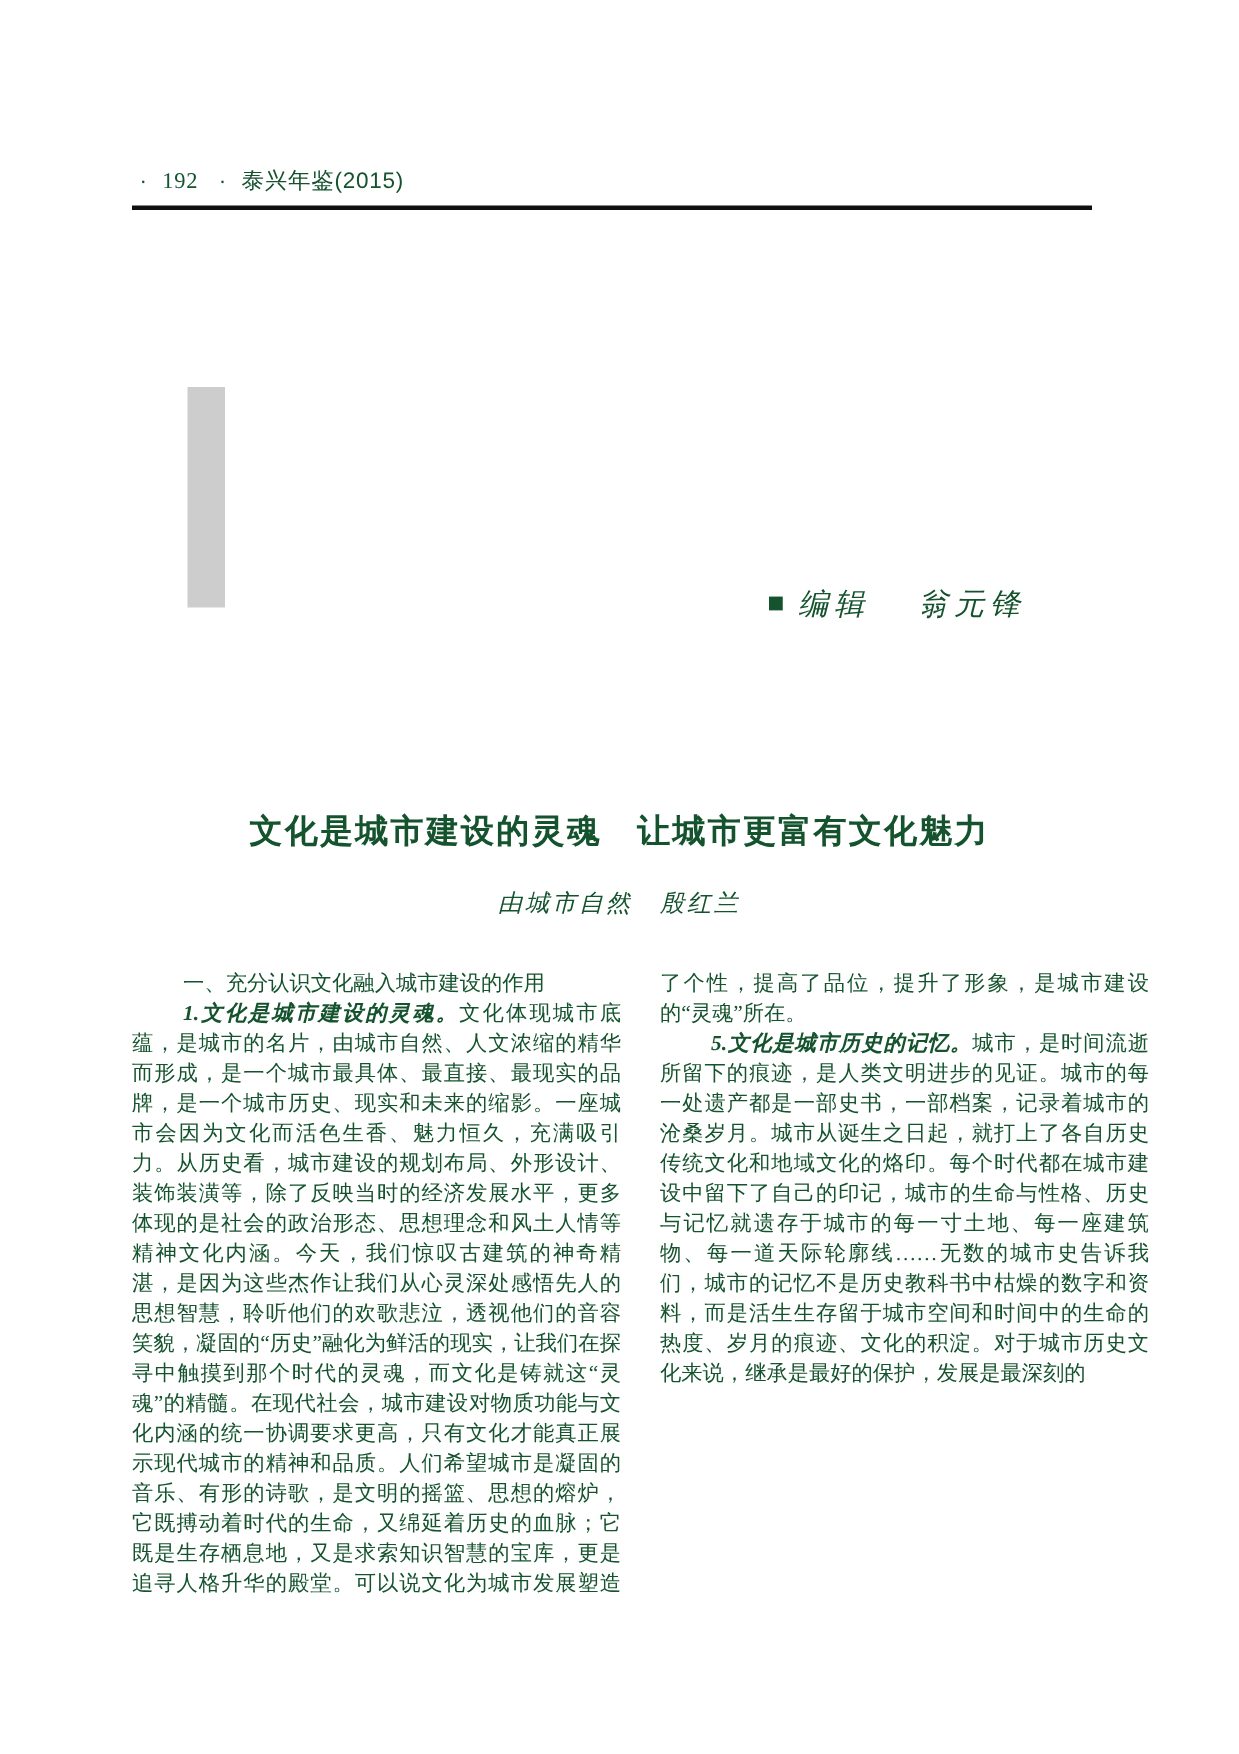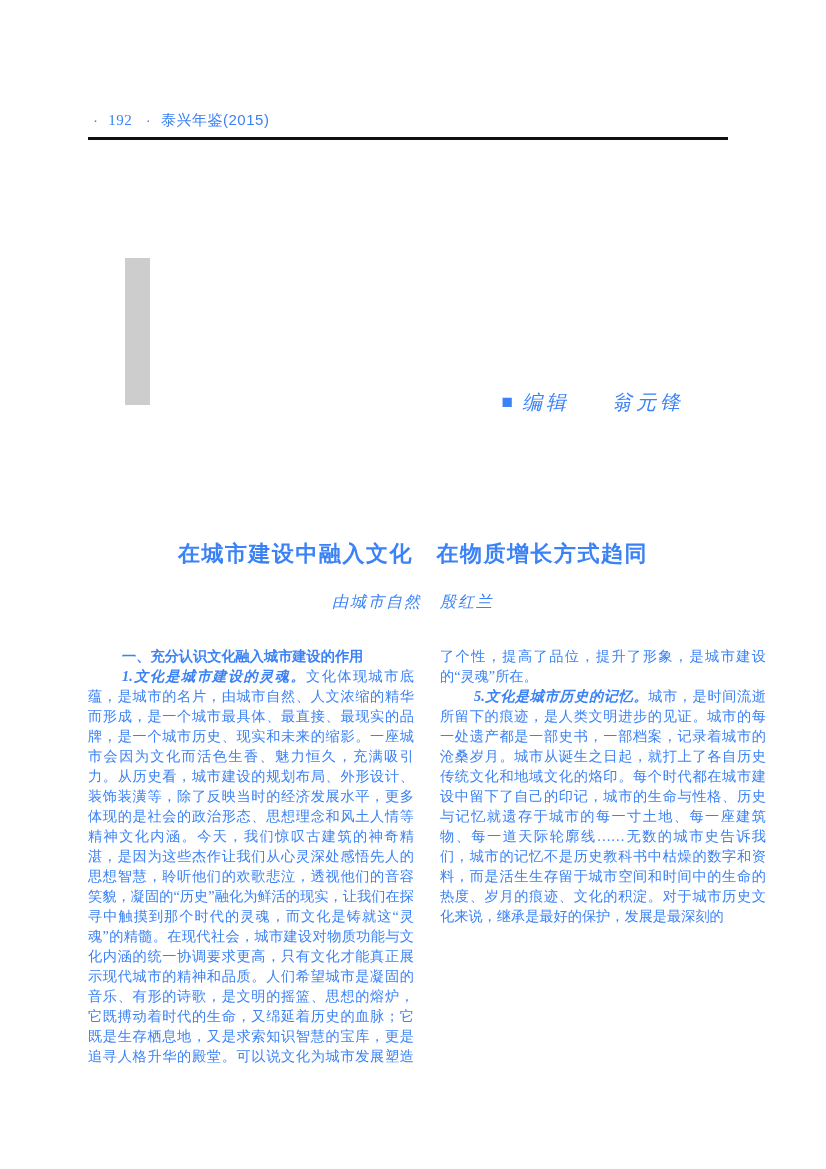--- a/index.html
+++ b/index.html
@@ -21,62 +21,62 @@
     position:absolute; left:168px; top:220px; margin:0;
     font-size:60px; font-weight:900; letter-spacing:3px;
     font-family:"Liberation Serif","DejaVu Serif",serif; white-space:nowrap;
   }
   .editor-line {
     position:absolute; left:88px; top:389px; width:596px; text-align:right;
     font-size:20px; white-space:nowrap;
   }
   .editor-line .marker { font-style:normal; font-size:19px; margin-right:9px; vertical-align:1px; }
   .editor-line .lbl, .editor-line .nm { font-style:italic; letter-spacing:4px; }
-  .editor-line .nm { margin-left:42px; }
+  .editor-line .nm { margin-left:32px; }
   .article-title {
     position:absolute; left:0; top:539px; width:826px; margin:0; text-align:center;
     font-size:22px; font-weight:bold; letter-spacing:1.5px;
     font-family:"Liberation Sans","DejaVu Sans",sans-serif; white-space:nowrap;
   }
   .article-byline {
     position:absolute; left:0; top:592px; width:826px; text-align:center;
     font-size:16px; font-style:italic; letter-spacing:2px;
   }
   .article-body {
     position:absolute; left:88px; top:646px; width:678px; height:426px;
     column-count:2; column-gap:26px; column-fill:auto;
     font-size:14.2px; line-height:20px; text-align:justify; overflow:hidden;
   }
   .article-body p { margin:0; text-indent:2.4em; }
   .article-body p.heading {
-    font-family:"Liberation Sans","DejaVu Sans",sans-serif; font-weight:bold;
+    font-family:"Liberation Sans","DejaVu Sans",sans-serif; font-weight:normal;
   }
   .kaiti { font-style:italic;font-weight:bold; }
 </style>
 </head>
 <body>
 
-<div class="sheet" style="background: rgb(255, 255, 255); color: #3b82f6;">
+<div class="sheet" style="background: rgb(255, 255, 255); color: #14532d;">
 
   <div class="running-header">
     <span class="dot">·</span>
     <span class="num">192</span>
     <span class="dot">·</span>
     <span>泰兴年鉴(2015)</span>
   </div>
 
   <div class="header-rule" style="background: rgb(16, 16, 16);"></div>
 
   <div class="deco-bar" style="background: rgb(205, 205, 205);"></div>
 
   <div class="editor-line">
     <span class="marker">■</span><span class="lbl">编辑</span><span class="nm">翁元锋</span>
   </div>
 
-  <h2 class="article-title">在城市建设中融入文化　在物质增长方式趋同</h2>
+  <h2 class="article-title">文化是城市建设的灵魂　让城市更富有文化魅力</h2>
   <div class="article-byline">由城市自然　殷红兰</div>
 
   <div class="article-body" id="article-body">
       <p class="heading">一、充分认识文化融入城市建设的作用</p>
       <p class="body"><span class="kaiti">1.文化是城市建设的灵魂。</span>文化体现城市底蕴，是城市的名片，由城市自然、人文浓缩的精华而形成，是一个城市最具体、最直接、最现实的品牌，是一个城市历史、现实和未来的缩影。一座城市会因为文化而活色生香、魅力恒久，充满吸引力。从历史看，城市建设的规划布局、外形设计、装饰装潢等，除了反映当时的经济发展水平，更多体现的是社会的政治形态、思想理念和风土人情等精神文化内涵。今天，我们惊叹古建筑的神奇精湛，是因为这些杰作让我们从心灵深处感悟先人的思想智慧，聆听他们的欢歌悲泣，透视他们的音容笑貌，凝固的“历史”融化为鲜活的现实，让我们在探寻中触摸到那个时代的灵魂，而文化是铸就这“灵魂”的精髓。在现代社会，城市建设对物质功能与文化内涵的统一协调要求更高，只有文化才能真正展示现代城市的精神和品质。人们希望城市是凝固的音乐、有形的诗歌，是文明的摇篮、思想的熔炉，它既搏动着时代的生命，又绵延着历史的血脉；它既是生存栖息地，又是求索知识智慧的宝库，更是追寻人格升华的殿堂。可以说文化为城市发展塑造了个性，提高了品位，提升了形象，是城市建设的“灵魂”所在。</p>
       <p class="body"><span class="kaiti">5.文化是城市历史的记忆。</span>城市，是时间流逝所留下的痕迹，是人类文明进步的见证。城市的每一处遗产都是一部史书，一部档案，记录着城市的沧桑岁月。城市从诞生之日起，就打上了各自历史传统文化和地域文化的烙印。每个时代都在城市建设中留下了自己的印记，城市的生命与性格、历史与记忆就遗存于城市的每一寸土地、每一座建筑物、每一道天际轮廓线……无数的城市史告诉我们，城市的记忆不是历史教科书中枯燥的数字和资料，而是活生生存留于城市空间和时间中的生命的热度、岁月的痕迹、文化的积淀。对于城市历史文化来说，继承是最好的保护，发展是最深刻的</p>
     </div>
 
 </div>
 

